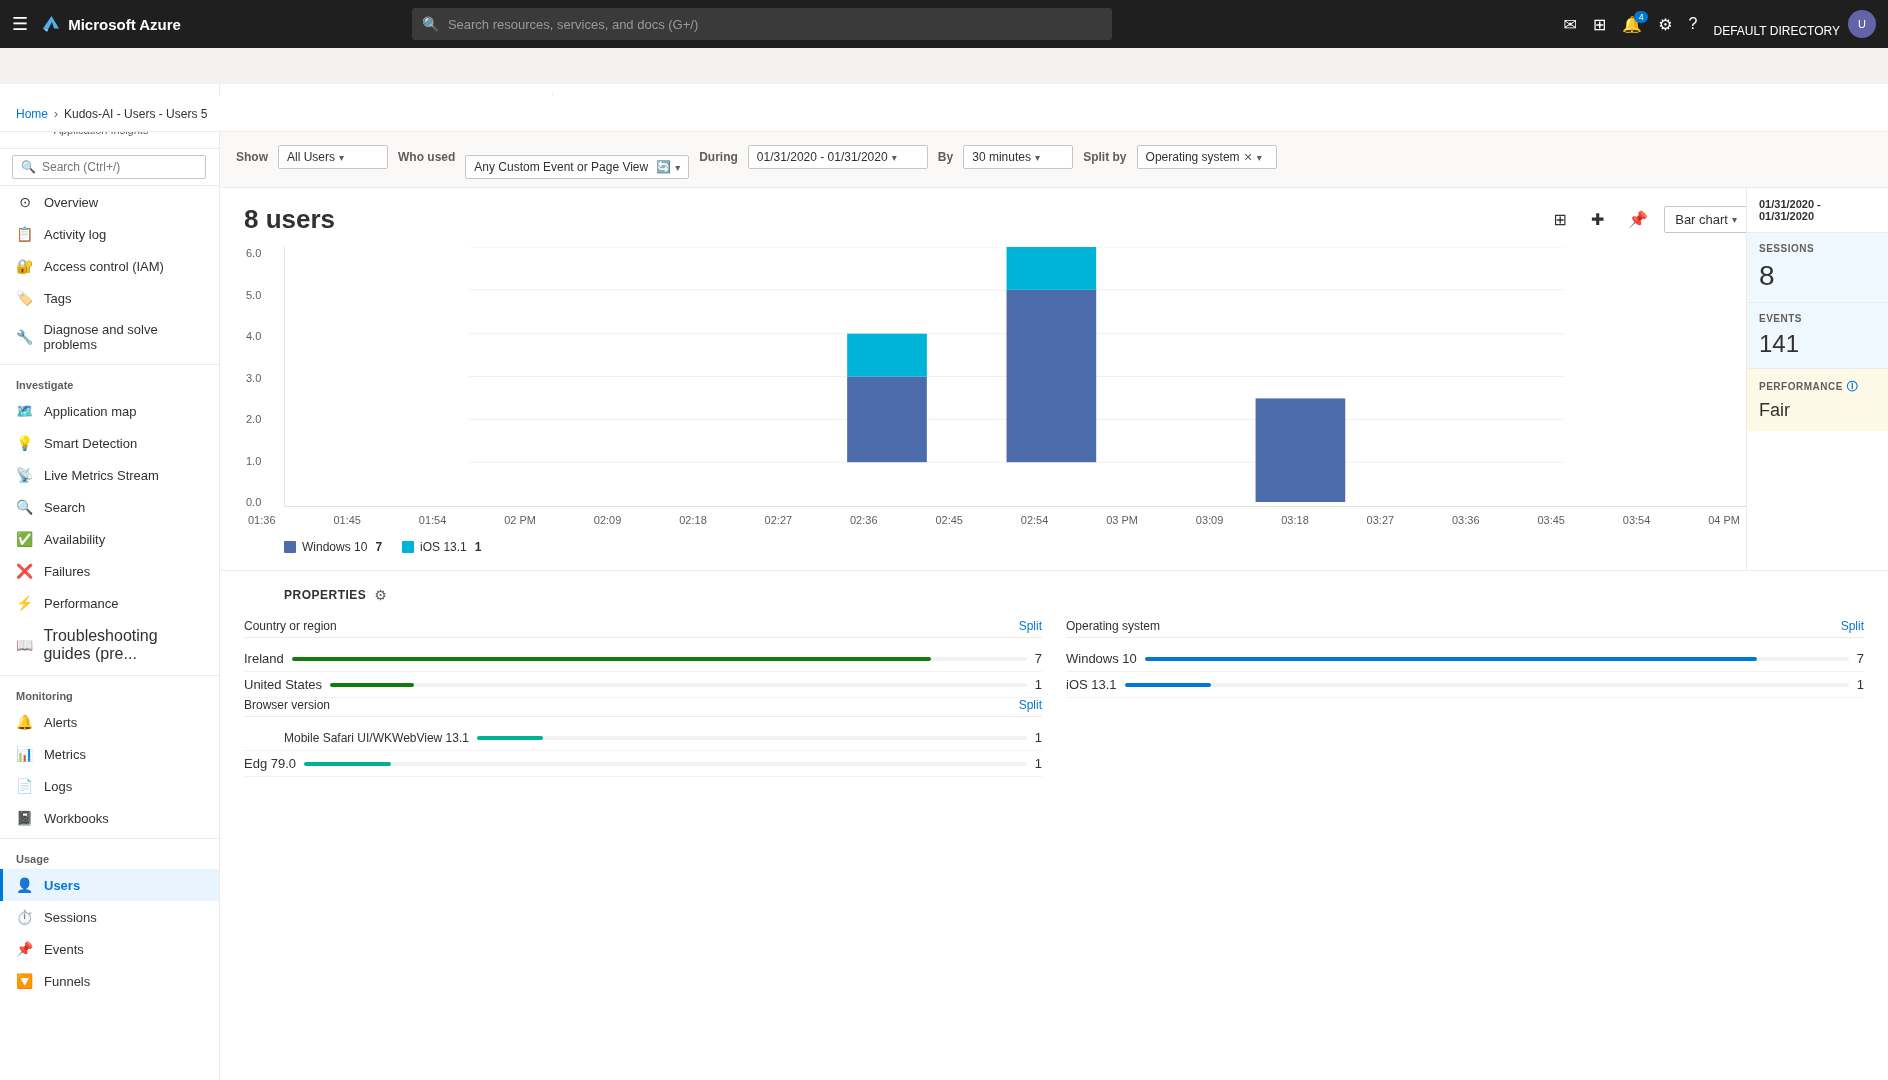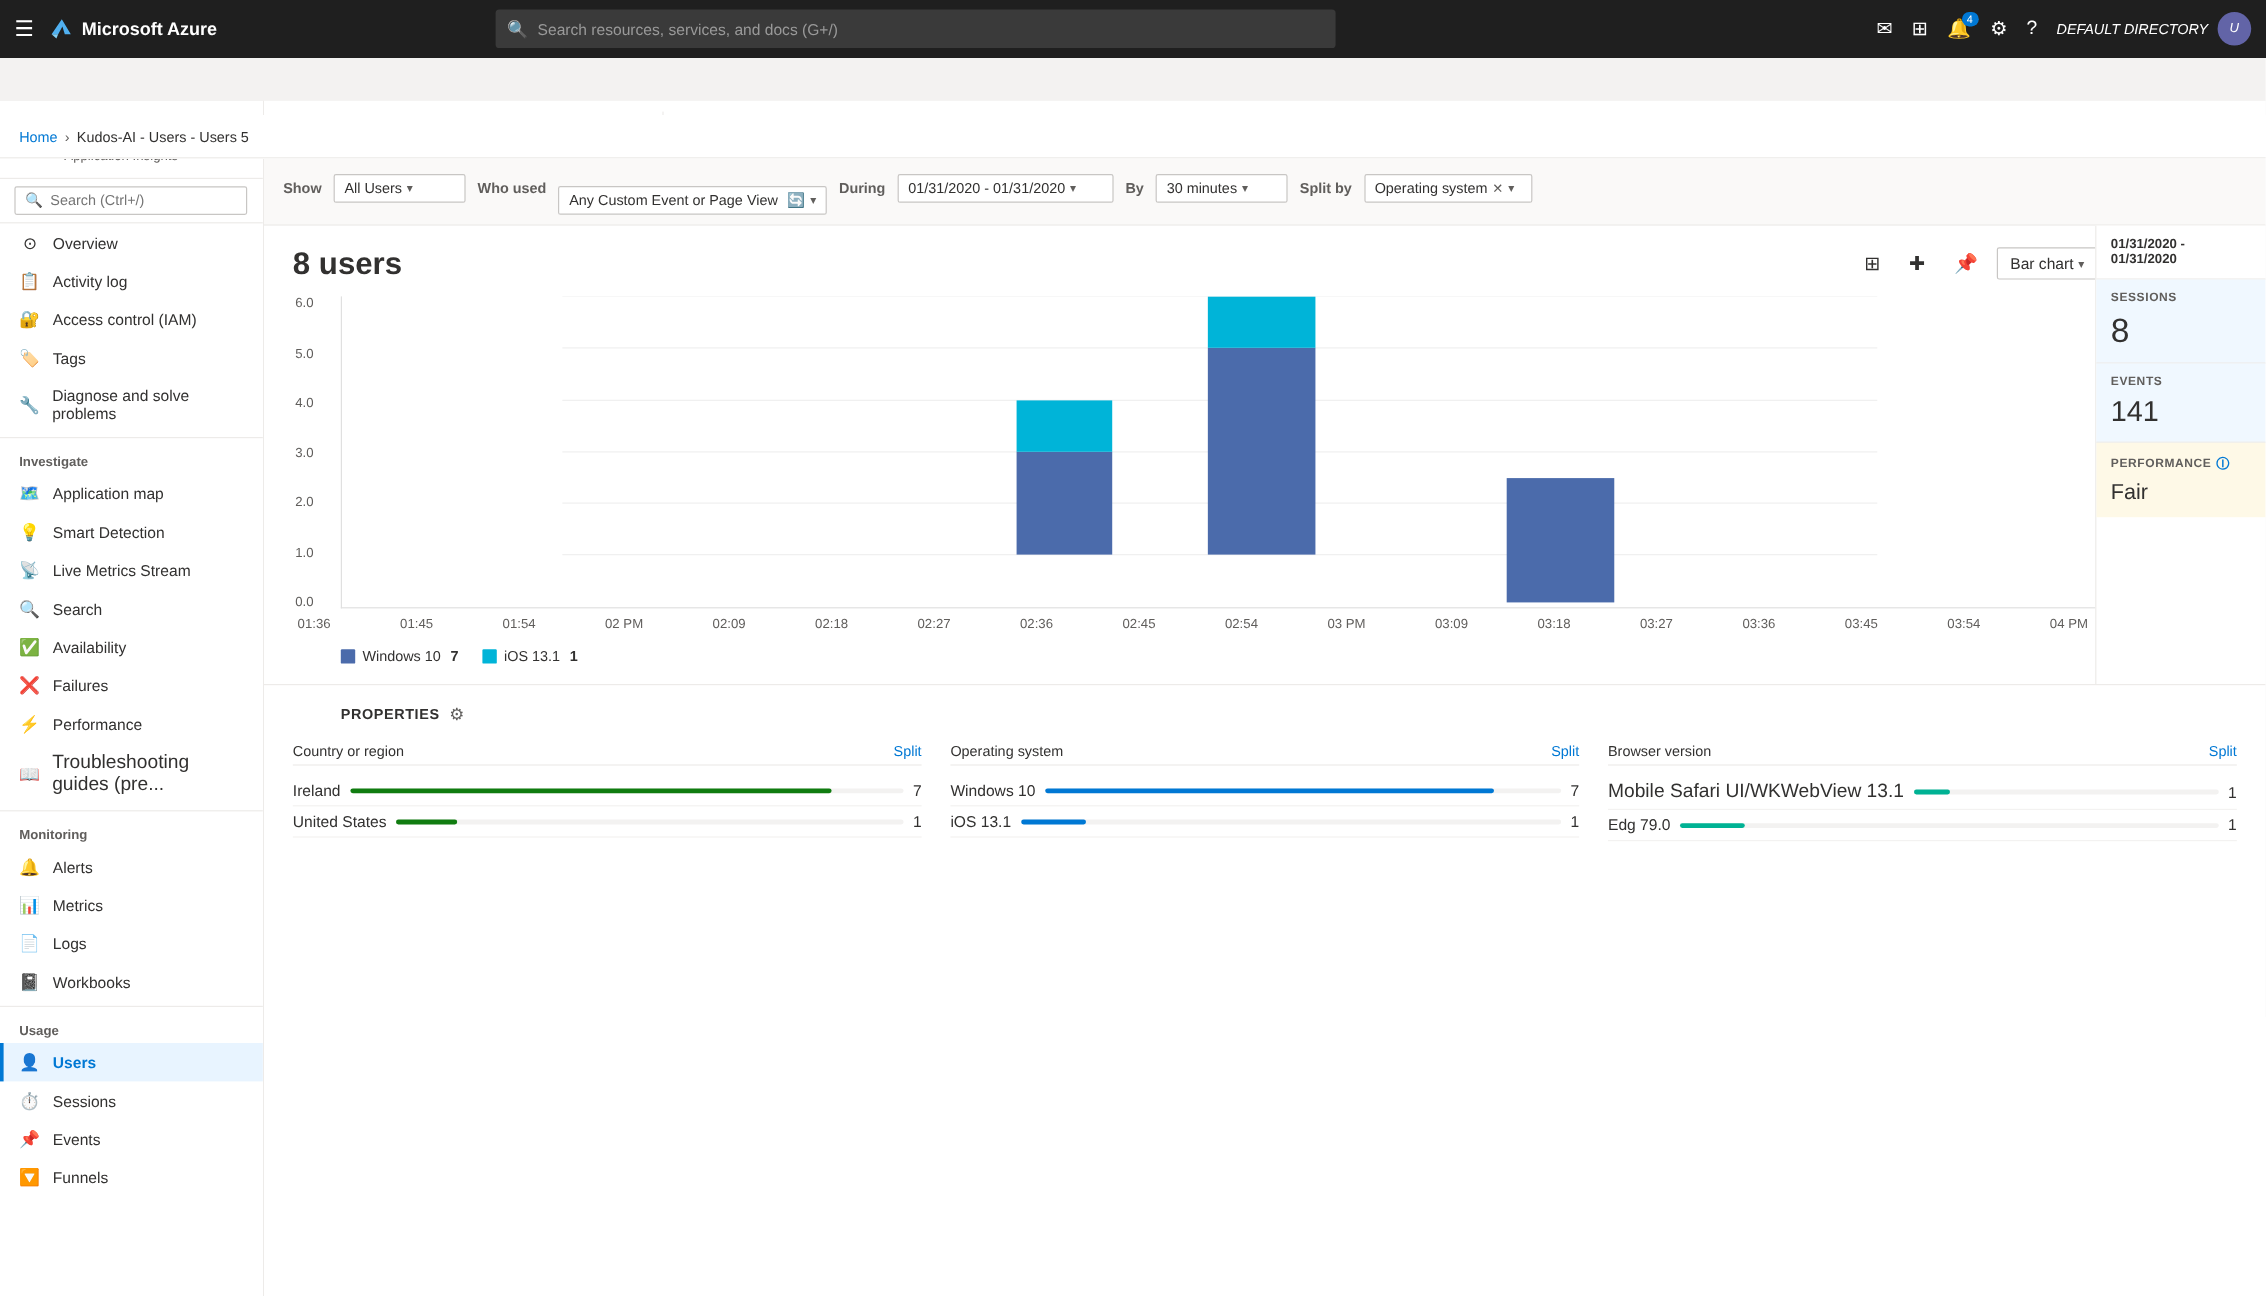--- a/index.html
+++ b/index.html
@@ -49,21 +49,21 @@
       position: absolute;
       top: -4px; right: -6px;
       background: #0078d4;
       color: #fff;
       font-size: 9px;
       border-radius: 8px;
       padding: 1px 4px;
       min-width: 14px;
       text-align: center;
     }
-    .top-bar-user { display: flex; align-items: center; gap: 8px; color: #fff; font-size: 12px; cursor: pointer; font-style: italic; }
+    .top-bar-user { display: flex; align-items: flex-end; gap: 8px; color: #fff; font-size: 12px; cursor: pointer; }
     .top-bar-avatar { width: 28px; height: 28px; border-radius: 50%; background: #6264a7; display: flex; align-items: center; justify-content: center; color: #fff; font-size: 11px; }
 
     
     .breadcrumb-bar {
       height: 36px;
       background: #fff;
       border-bottom: 1px solid #edebe9;
       display: flex;
       align-items: center;
       padding: 0 16px;
@@ -311,21 +311,21 @@
       padding-left: 40px;
     }
     .properties-title {
       font-size: 12px;
       font-weight: 600;
       color: #323130;
       letter-spacing: 0.5px;
     }
     .properties-grid {
       display: grid;
-      grid-template-columns: 1fr 1fr 1fr;
+      grid-template-columns: 1fr 1fr;
       gap: 0 24px;
     }
     .prop-column-header {
       display: flex;
       align-items: center;
       justify-content: space-between;
       margin-bottom: 8px;
       border-bottom: 1px solid #edebe9;
       padding-bottom: 4px;
     }
@@ -740,21 +740,21 @@
             <span class="prop-value">1</span>
           </div>
         </div>
 
         <div>
           <div class="prop-column-header">
             <span class="prop-col-title">Browser version</span>
             <span class="prop-col-split">Split</span>
           </div>
           <div class="prop-row">
-            <span class="prop-name" style="font-size:16px;">Mobile Safari UI/WKWebView 13.1</span>
+            <span class="prop-name" style="font-size:12px;margin-left:40px;">Mobile Safari UI/WKWebView 13.1</span>
             <div class="prop-bar-container">
               <div class="prop-bar prop-bar-teal" style="width:12%;"></div>
             </div>
             <span class="prop-value">1</span>
           </div>
           <div class="prop-row">
             <span class="prop-name">Edg 79.0</span>
             <div class="prop-bar-container">
               <div class="prop-bar prop-bar-teal" style="width:12%;"></div>
             </div>

